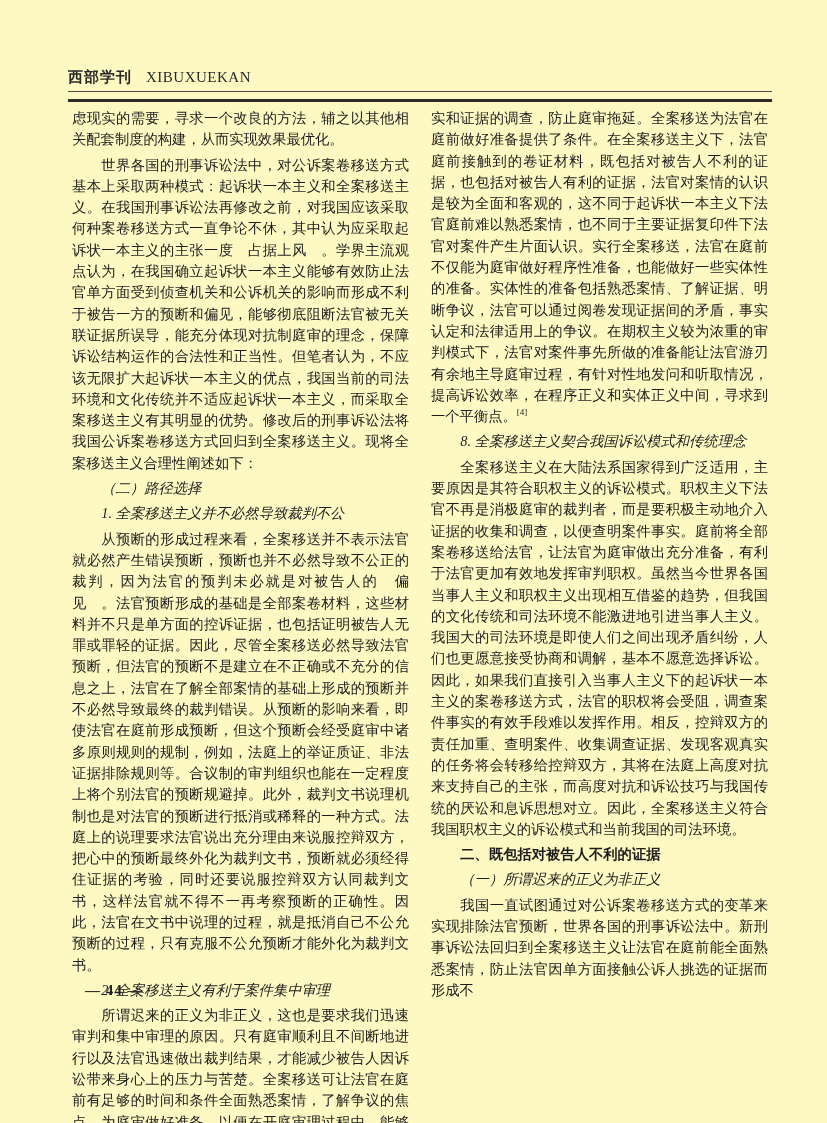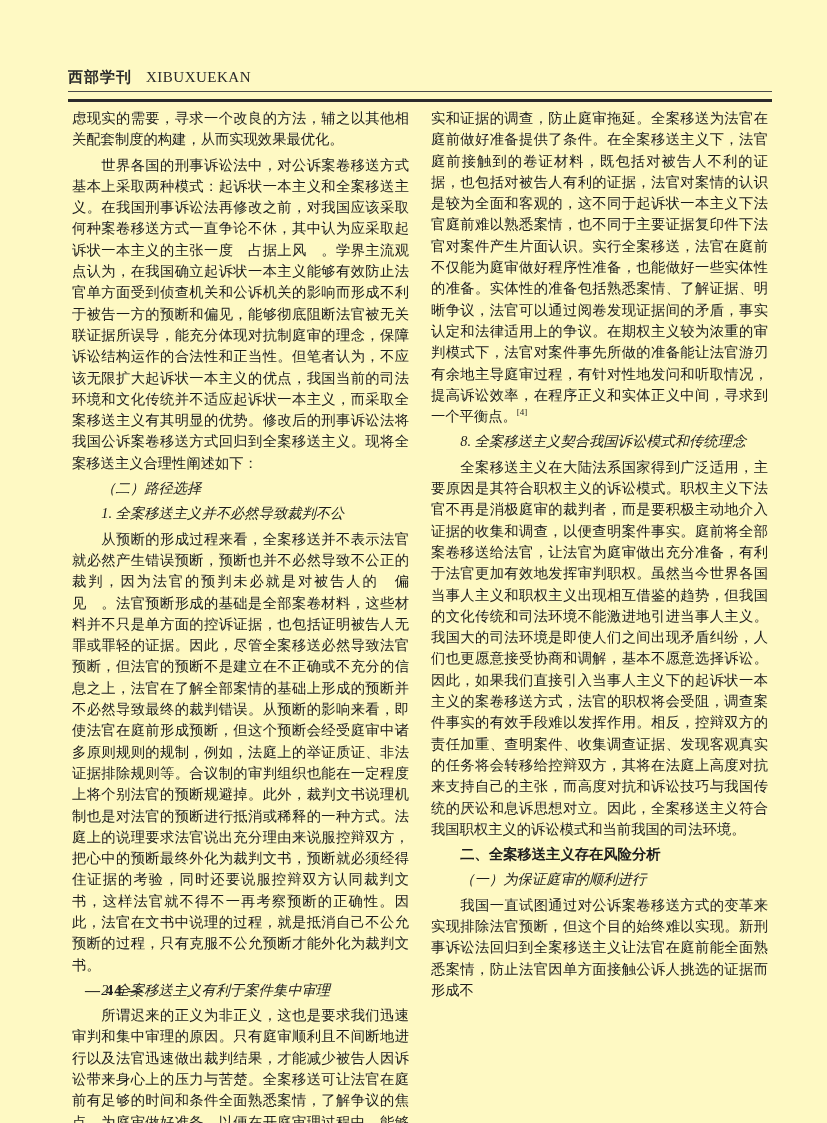--- a/index.html
+++ b/index.html
@@ -109,22 +109,22 @@
       <p class="para kaiti">1. 全案移送主义并不必然导致裁判不公</p>
       <p class="para indent">从预断的形成过程来看，全案移送并不表示法官就必然产生错误预断，预断也并不必然导致不公正的裁判，因为法官的预判未必就是对被告人的　偏见　。法官预断形成的基础是全部案卷材料，这些材料并不只是单方面的控诉证据，也包括证明被告人无罪或罪轻的证据。因此，尽管全案移送必然导致法官预断，但法官的预断不是建立在不正确或不充分的信息之上，法官在了解全部案情的基础上形成的预断并不必然导致最终的裁判错误。从预断的影响来看，即使法官在庭前形成预断，但这个预断会经受庭审中诸多原则规则的规制，例如，法庭上的举证质证、非法证据排除规则等。合议制的审判组织也能在一定程度上将个别法官的预断规避掉。此外，裁判文书说理机制也是对法官的预断进行抵消或稀释的一种方式。法庭上的说理要求法官说出充分理由来说服控辩双方，把心中的预断最终外化为裁判文书，预断就必须经得住证据的考验，同时还要说服控辩双方认同裁判文书，这样法官就不得不一再考察预断的正确性。因此，法官在文书中说理的过程，就是抵消自己不公允预断的过程，只有克服不公允预断才能外化为裁判文书。</p>
       <p class="para kaiti">2. 全案移送主义有利于案件集中审理</p>
       <p class="para indent">所谓迟来的正义为非正义，这也是要求我们迅速审判和集中审理的原因。只有庭审顺利且不间断地进行以及法官迅速做出裁判结果，才能减少被告人因诉讼带来身心上的压力与苦楚。全案移送可让法官在庭前有足够的时间和条件全面熟悉案情，了解争议的焦点，为庭审做好准备，以便在开庭审理过程中，能够有的放矢地组织事</p>
     </div>
 
     <div class="col">
       <p class="para"><span>实和证据的调查，防止庭审拖延。全案移送为法官在庭前做好准备提供了条件。在全案移送主义下，法官庭前接触到的卷证材料，既包括对被告人不利的证据，也包括对被告人有利的证据，法官对案情的认识是较为全面和客观的，这不同于起诉状一本主义下法官庭前难以熟悉案情，也不同于主要证据复印件下法官对案件产生片面认识。实行全案移送，法官在庭前不仅能为庭审做好程序性准备，也能做好一些实体性的准备。实体性的准备包括熟悉案情、了解证据、明晰争议，法官可以通过阅卷发现证据间的矛盾，事实认定和法律适用上的争议。在期权主义较为浓重的审判模式下，法官对案件事先所做的准备能让法官游刃有余地主导庭审过程，有针对性地发问和听取情况，提高诉讼效率，在程序正义和实体正义中间，寻求到一个平衡点。</span><sup class="fnref">[4]</sup></p>
       <p class="para kaiti">8. 全案移送主义契合我国诉讼模式和传统理念</p>
       <p class="para indent">全案移送主义在大陆法系国家得到广泛适用，主要原因是其符合职权主义的诉讼模式。职权主义下法官不再是消极庭审的裁判者，而是要积极主动地介入证据的收集和调查，以便查明案件事实。庭前将全部案卷移送给法官，让法官为庭审做出充分准备，有利于法官更加有效地发挥审判职权。虽然当今世界各国当事人主义和职权主义出现相互借鉴的趋势，但我国的文化传统和司法环境不能激进地引进当事人主义。我国大的司法环境是即使人们之间出现矛盾纠纷，人们也更愿意接受协商和调解，基本不愿意选择诉讼。因此，如果我们直接引入当事人主义下的起诉状一本主义的案卷移送方式，法官的职权将会受阻，调查案件事实的有效手段难以发挥作用。相反，控辩双方的责任加重、查明案件、收集调查证据、发现客观真实的任务将会转移给控辩双方，其将在法庭上高度对抗来支持自己的主张，而高度对抗和诉讼技巧与我国传统的厌讼和息诉思想对立。因此，全案移送主义符合我国职权主义的诉讼模式和当前我国的司法环境。</p>
-      <p class="para bold-head">二、全案移送主义存在风险分析</p>
-      <p class="para kaiti">（一）为保证庭审的顺利进行</p>
-      <p class="para indent">我国一直试图通过对公诉案卷移送方式的变革来实现排除法官预断，但这个目的始终难以实现。新刑事诉讼法回归到全案移送主义让法官在庭前能全面熟悉案情，防止法官因单方面接触公诉人挑选的证据而形成不</p>
+      <p class="para bold-head">二、既包括对被告人不利的证据</p>
+      <p class="para kaiti">（一）所谓迟来的正义为非正义</p>
+      <p class="para indent">我国一直试图通过对公诉案卷移送方式的变革来实现排除法官预断，世界各国的刑事诉讼法中。新刑事诉讼法回归到全案移送主义让法官在庭前能全面熟悉案情，防止法官因单方面接触公诉人挑选的证据而形成不</p>
     </div>
 
   </div>
 
   <div class="page-footer">— 44 —</div>
 
 </div>
 
 </body></html>

